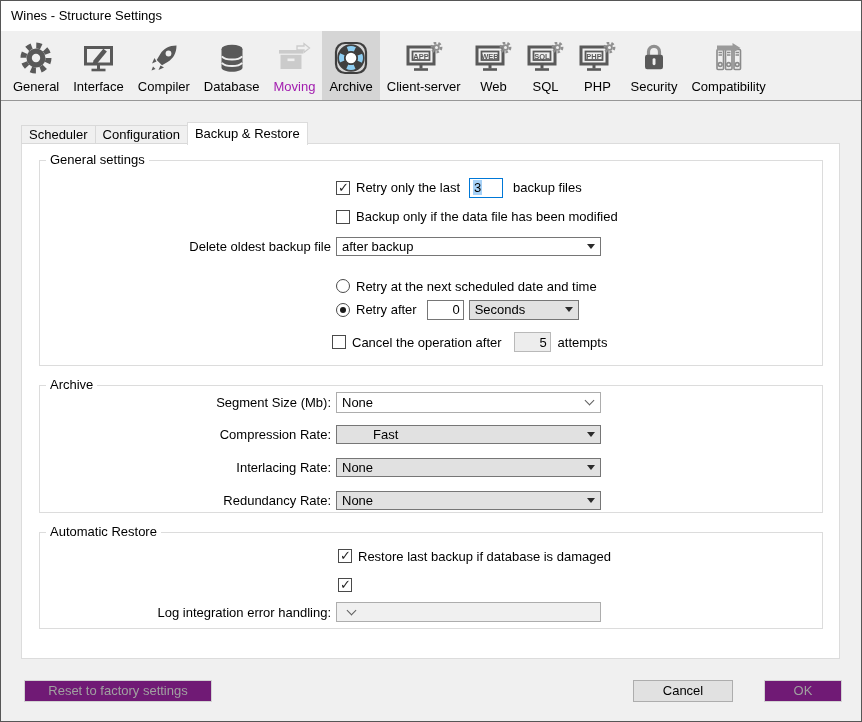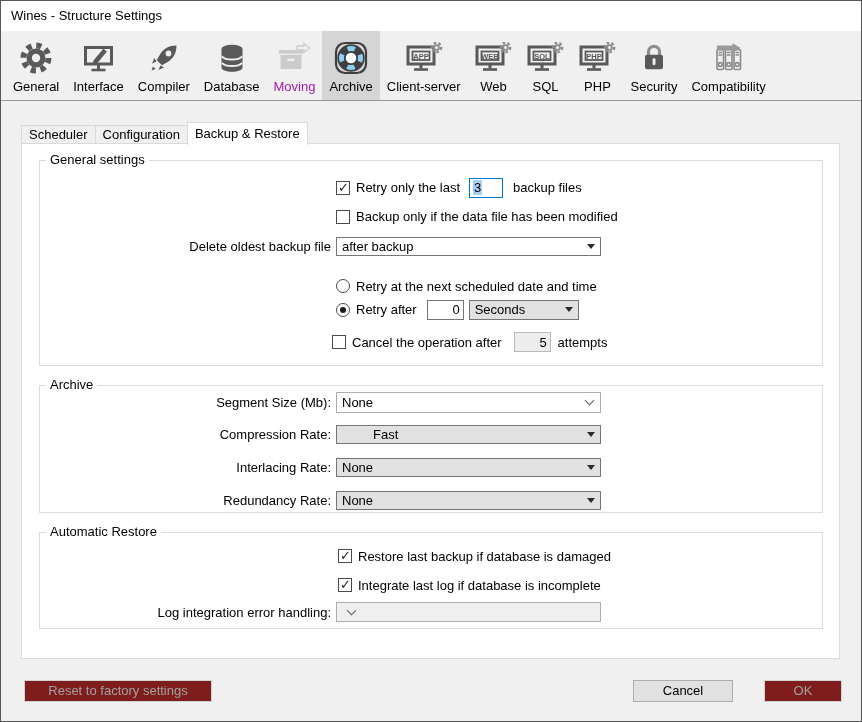--- a/index.html
+++ b/index.html
@@ -61,21 +61,21 @@
   .combo.modern { background:#ffffff; border-color:#adadad; }
   .combo.modern-gray { background:#f0f0f0; border-color:#adadad; }
   .tri { width:0; height:0; border-left:4px solid transparent; border-right:4px solid transparent;
          border-top:5px solid #2b2b2b; margin-left:6px; flex:0 0 auto; }
   .chev { width:7px; height:7px; border-right:1.5px solid #5f5f5f; border-bottom:1.5px solid #5f5f5f;
           transform:rotate(45deg); margin:-4px 2px 0 6px; flex:0 0 auto; }
 
   
   .btn { position:absolute; height:22px; background:#e1e1e1; border:1px solid #adadad;
          font-size:13px; text-align:center; line-height:20px; z-index:4; }
-  .btn.disabled { color:#a0a0a0; border-color:#d2d2d2; background:#7f1d1d; }
+  .btn.disabled { color:#a0a0a0; border-color:#d2d2d2; background:#701a75; }
 
   svg { display:block; }
   svg text { font-family:"Liberation Sans","DejaVu Sans",sans-serif; }
 </style>
 </head>
 <body>
 
 <div class="window">
 
   <div class="titlebar">
@@ -341,21 +341,20 @@
     <span class="tri"></span>
   </div>
 
   <div class="row" style="left:337px; top:546px; height:18px;">
     <span class="cb checked"></span>
     <span>Restore last backup if database is damaged</span>
   </div>
 
   <div class="row" style="left:337px; top:575px; height:18px;">
     <span class="cb checked"></span>
-    <span>Integrate last log if database is incomplete</span>
   </div>
 
   <div class="rlabel" style="top:604px;">Log integration error handling:</div>
   <div class="combo modern-gray" style="left:335px; top:601px; width:265px; height:20px;">
     <span class="chev"></span>
   </div>
 
   <div class="btn disabled" style="left:23px; top:679px; width:188px;">Reset to factory settings</div>
   <div class="btn" style="left:632px; top:679px; width:100px;">Cancel</div>
   <div class="btn disabled" style="left:763px; top:679px; width:78px;">OK</div>

